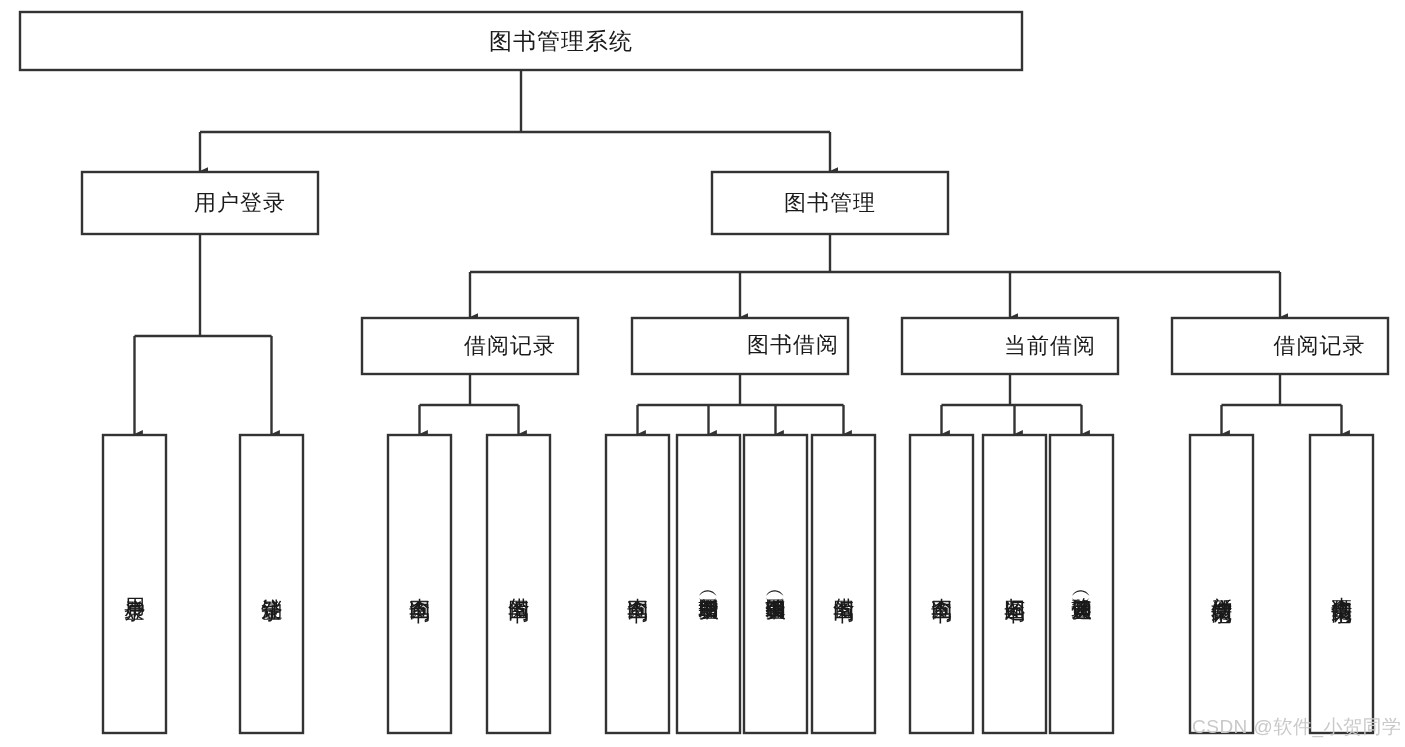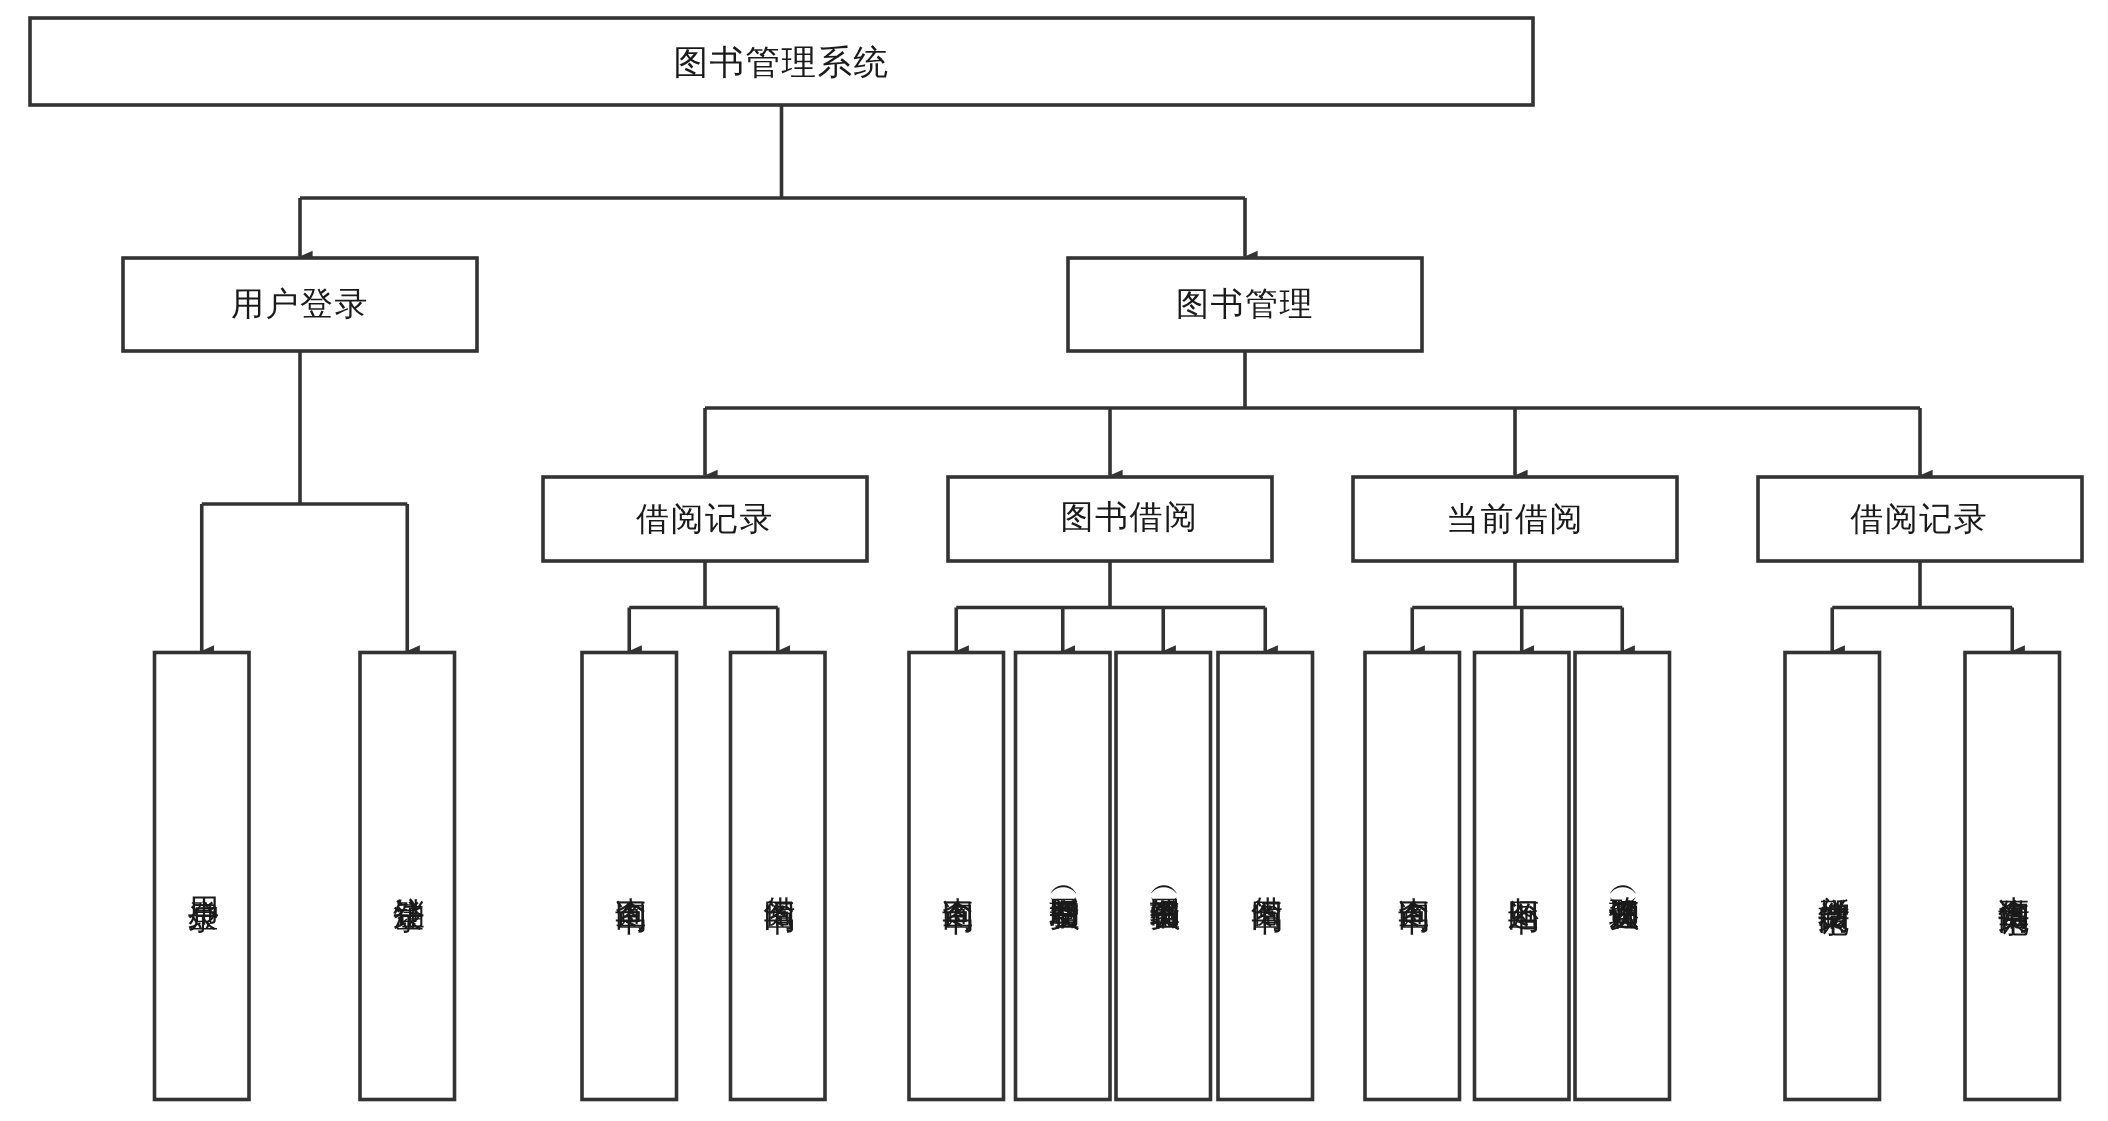--- a/index.html
+++ b/index.html
@@ -51,20 +51,21 @@
   .hlabel-div {
     position: absolute;
     font-family: Liberation Serif, serif;
     color: #1a1a1a;
     display: flex;
     align-items: center;
     justify-content: center;
     white-space: nowrap;
     pointer-events: none;
     letter-spacing: 1px;
+    padding-left: 40px;
   }
   .connector {
     stroke: #333333;
     stroke-width: 2.4;
     fill: none;
   }
   .watermark {
     position: absolute;
     font-family: "Liberation Sans", "DejaVu Sans", sans-serif;
     font-size: 19px;
@@ -140,34 +141,35 @@
         <rect x="983" y="435" width="63" height="298" class="node-box"></rect>
         <rect x="1050" y="435" width="63" height="298" class="node-box"></rect>
         <rect x="1190" y="435" width="63" height="298" class="node-box"></rect>
         <rect x="1310" y="435" width="63" height="298" class="node-box"></rect>
       </g>
   </svg>
 
   <div id="label-layer">
       <div class="hlabel-div" style="left: 20px; top: 12px; width: 1002px; height: 58px; font-size: 23px;">图书管理系统</div>
       <div class="hlabel-div" style="left: 82px; top: 172px; width: 236px; height: 62px; font-size: 22px;">用户登录</div>
-      <div class="hlabel-div" style="left: 712px; top: 172px; width: 236px; height: 62px; font-size: 22px;">图书管理</div>
+      <div class="hlabel-div" style="left: 672px; top: 172px; width: 236px; height: 62px; font-size: 22px;">图书管理</div>
       <div class="hlabel-div" style="left: 362px; top: 318px; width: 216px; height: 56px; font-size: 22px;">借阅记录</div>
       <div class="hlabel-div" style="left: 632px; top: 317px; width: 242px; height: 56px; font-size: 22px;">图书借阅</div>
       <div class="hlabel-div" style="left: 902px; top: 318px; width: 216px; height: 56px; font-size: 22px;">当前借阅</div>
       <div class="hlabel-div" style="left: 1172px; top: 318px; width: 215px; height: 56px; font-size: 22px;">借阅记录</div>
       <div class="vlabel-div" style="left: 103px; top: 435px; width: 63px; height: 298px;">用户登录</div>
       <div class="vlabel-div" style="left: 240px; top: 435px; width: 63px; height: 298px;">注销登录</div>
       <div class="vlabel-div" style="left: 388px; top: 435px; width: 63px; height: 298px;">查询图书</div>
       <div class="vlabel-div" style="left: 487px; top: 435px; width: 63px; height: 298px;">借阅图书</div>
       <div class="vlabel-div" style="left: 606px; top: 435px; width: 63px; height: 298px;">查询图书</div>
       <div class="vlabel-div" style="left: 677px; top: 435px; width: 63px; height: 298px; font-size: 20px; letter-spacing: 0.5px;">新增图书（管理员）</div>
       <div class="vlabel-div" style="left: 744px; top: 435px; width: 63px; height: 298px; font-size: 20px; letter-spacing: 0.5px;">编辑图书（管理员）</div>
       <div class="vlabel-div" style="left: 812px; top: 435px; width: 63px; height: 298px;">借阅图书</div>
       <div class="vlabel-div" style="left: 910px; top: 435px; width: 63px; height: 298px;">查询图书</div>
       <div class="vlabel-div" style="left: 983px; top: 435px; width: 63px; height: 298px;">归还图书</div>
       <div class="vlabel-div" style="left: 1050px; top: 435px; width: 63px; height: 298px; font-size: 20px; letter-spacing: 0.5px;">确认归还（管理员）</div>
       <div class="vlabel-div" style="left: 1190px; top: 435px; width: 63px; height: 298px;">新增借阅记录</div>
       <div class="vlabel-div" style="left: 1310px; top: 435px; width: 63px; height: 298px;">查询借阅记录</div>
     </div>
 
+  <div class="watermark" style="left: 1192px; top: 714px; color: rgb(201, 201, 201);">CSDN @软件_小贺同学</div>
 
 </div>
 
 </body></html>

